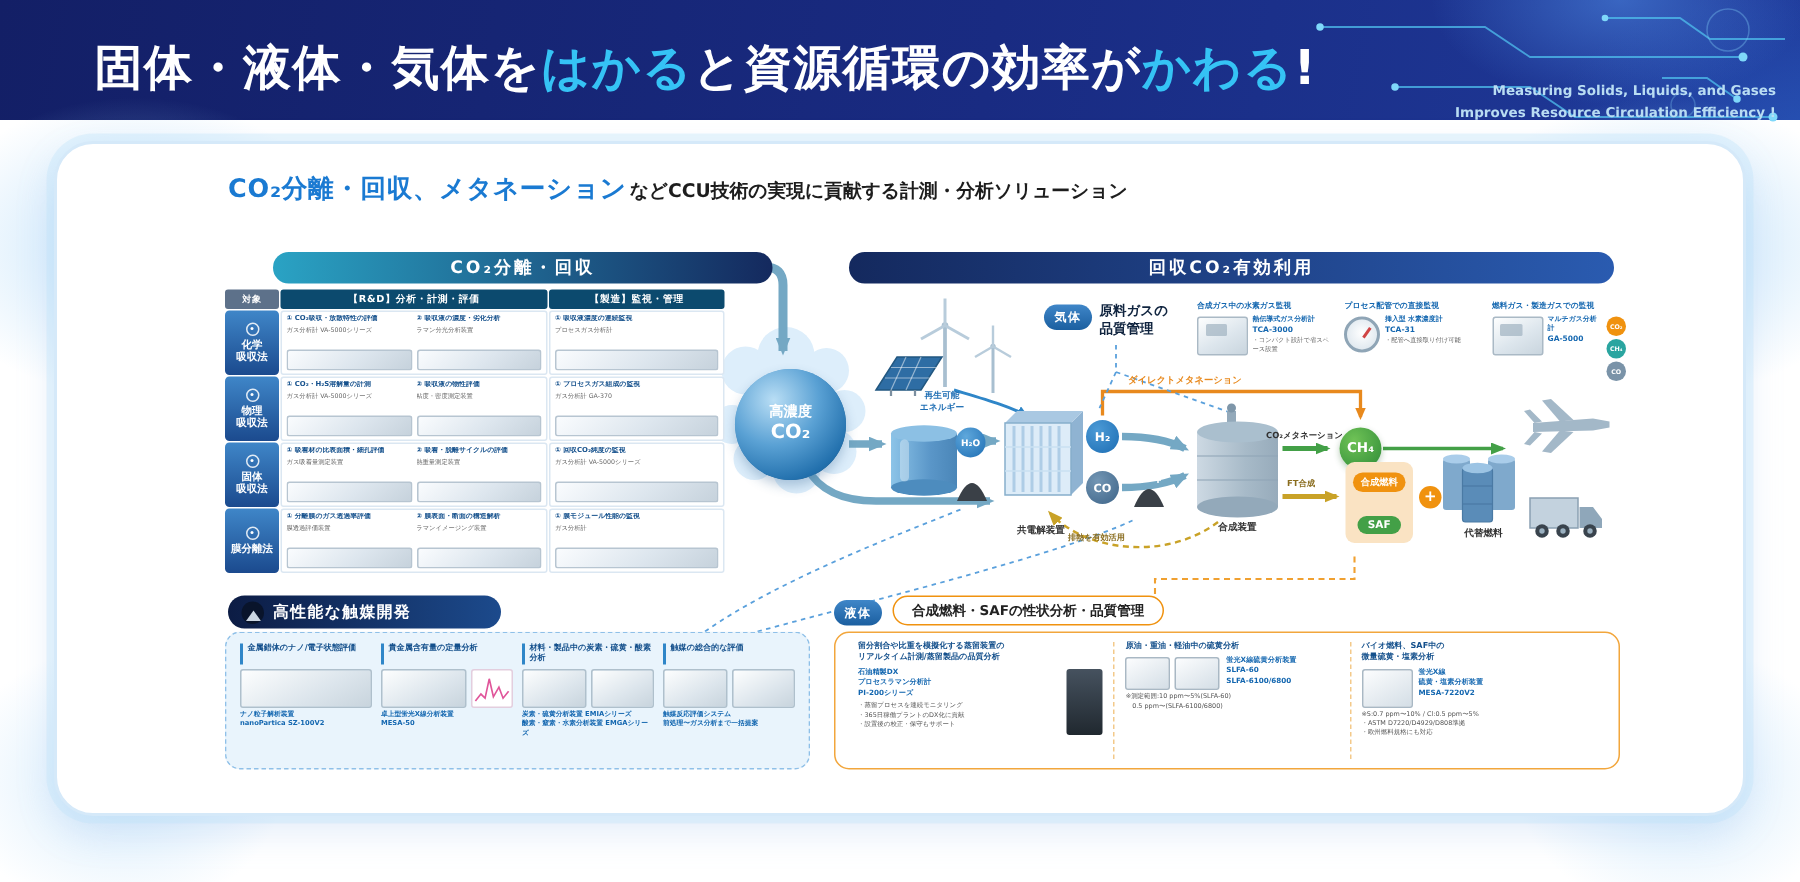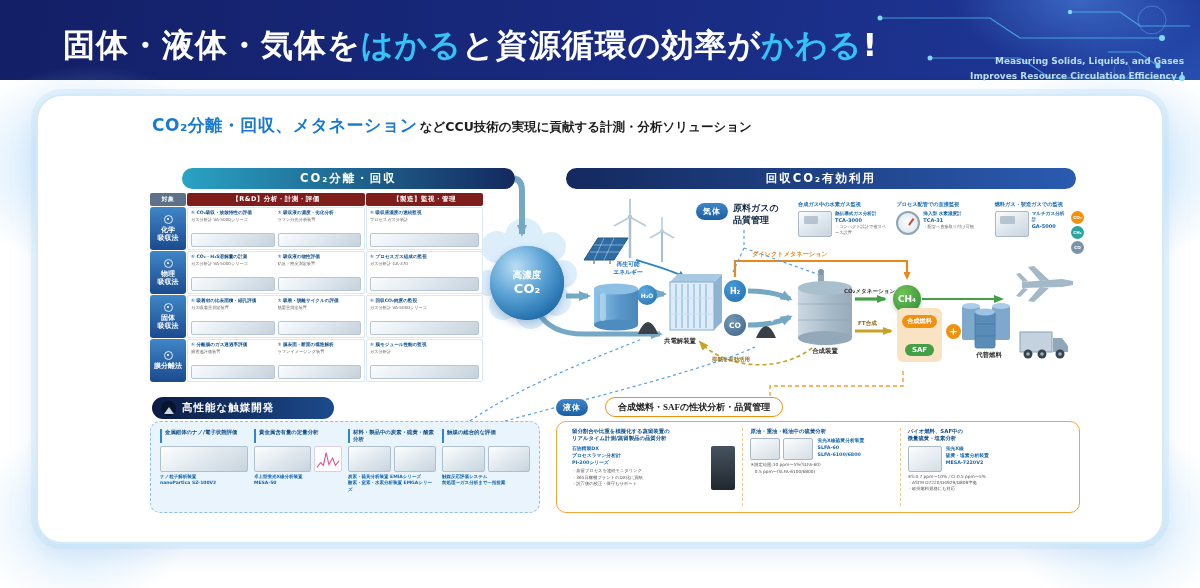--- a/index.html
+++ b/index.html
@@ -43,21 +43,21 @@
 
   
   .pill { position:absolute; height:21px; border-radius:11px; color:#fff; font-weight:700;
     font-size:11.5px; display:flex; align-items:center; justify-content:center; letter-spacing:2px; z-index:2; }
   .pill-capture { left:150px; top:168px; width:333px; background:linear-gradient(90deg,#2aa3c4,#14295e);margin-left:32px; }
   .pill-util { left:566px; top:168px; width:510px; background:linear-gradient(90deg,#14295e,#2a5bb0); }
 
   
   .cap-table { position:absolute; left:150px; top:193px; width:333px; z-index:2; }
   .cap-head { display:grid; grid-template-columns:36px 178px 117px; gap:1px; }
-  .cap-hcell { background:#7f1d1d; color:#fff; font-size:6.5px; font-weight:700; height:13px;
+  .cap-hcell { background:#0c4a6e; color:#fff; font-size:6.5px; font-weight:700; height:13px;
     display:flex; align-items:center; justify-content:center; border-radius:2px; letter-spacing:.5px; }
   .cap-hcell.target { background:#5d718a; font-size:6px; }
   .cap-row { display:grid; grid-template-columns:36px 178px 117px; gap:1px; margin-top:1px; height:43px; }
   .cap-label { background:linear-gradient(180deg,#3f86c8,#1b4a8e); border-radius:3px; color:#fff;
     font-size:7px; font-weight:700; display:flex; flex-direction:column; align-items:center;
     justify-content:center; text-align:center; line-height:1.2; gap:2px; padding:2px; }
   .mol-icon { width:9px; height:9px; border:1px solid rgba(255,255,255,.85); border-radius:50%; position:relative; }
   .mol-icon::after { content:""; position:absolute; left:2.5px; top:2.5px; width:2px; height:2px;
     background:#fff; border-radius:50%; }
   .cap-cell { background:#fff; border:1px solid #dbe7f2; border-radius:2px; display:flex; gap:3px; padding:2px 3px; }
@@ -81,21 +81,21 @@
     background:radial-gradient(circle at 35% 30%,#5fa8dc,#1d6db3); }
   .n-h2 { left:724px; top:280px; width:22px; height:22px; font-size:8px;
     background:radial-gradient(circle at 35% 30%,#4b9ad6,#1d6db3); }
   .n-co { left:724px; top:314px; width:22px; height:22px; font-size:7.5px;
     background:radial-gradient(circle at 35% 30%,#7396b4,#3d6488); }
   .n-ch4 { left:893px; top:285px; width:28px; height:28px; font-size:9px;
     background:radial-gradient(circle at 35% 30%,#6fc256,#2e8b37); box-shadow:0 2px 4px rgba(30,90,30,.3); }
 
   .flab { position:absolute; font-weight:700; z-index:2; line-height:1.3; }
   .lb-renewable { left:598px; top:261px; width:60px; font-size:5.8px; color:#1d6db3; text-align:center; }
-  .lb-electro { left:664px; top:337px; width:60px; font-size:6.4px; color:#333; }
+  .lb-electro { left:664px; top:349px; width:60px; font-size:6.4px; color:#333; text-align:center; }
   .lb-reactor { left:797px; top:347px; width:56px; font-size:6.4px; color:#333; text-align:center; }
   .lb-direct { left:752px; top:250px; font-size:6.2px; color:#e8891d; }
   .lb-co2meta { left:844px; top:288px; font-size:5.6px; color:#333; }
   .lb-ft { left:858px; top:320px; font-size:5.6px; color:#8a6d1f; }
   .lb-waste { left:712px; top:356px; font-size:5.4px; color:#8a6d1f; }
   .lb-altfuel { left:960px; top:351px; width:58px; font-size:6.4px; color:#333; text-align:center; }
 
   .synfuel { position:absolute; left:897px; top:308px; width:45px; height:54px; background:#fae3c3;
     border-radius:6px; display:flex; flex-direction:column; align-items:center; justify-content:center;
     gap:4px; z-index:2; }
@@ -145,21 +145,21 @@
   .cat-col { flex:1; min-width:0; display:flex; flex-direction:column; }
   .cat-h { font-size:5.4px; font-weight:700; color:#14508c; border-left:2px solid #2f86c8;
     padding-left:3px; line-height:1.3; min-height:14px; }
   .cat-img { height:26px; border-radius:2px; background:linear-gradient(150deg,#fdfefe,#dce5ec 60%,#c8d4dd);
     border:1px solid #afc0cc; margin:3px 0 2px; }
   .imgs2 { display:flex; gap:3px; margin:3px 0 2px; }
   .imgs2 .cat-img { flex:1; margin:0; }
   .cat-cap { font-size:4.5px; color:#1467b0; font-weight:700; line-height:1.4; }
 
   
-  .lq-head { position:absolute; left:556px; top:397px; display:flex; align-items:center; gap:17px; z-index:2;font-family:Liberation Serif, serif; }
+  .lq-head { position:absolute; left:556px; top:397px; display:flex; align-items:flex-end; gap:7px; z-index:2; }
   .lq-pill { background:#fff; border:1.5px solid #f0920f; border-radius:11px; height:20px;
     display:flex; align-items:center; padding:0 12px; font-size:9px; font-weight:700; color:#222; }
   .lq-body { position:absolute; left:556px; top:421px; width:524px; height:92px; background:#fff;
     border:1.5px solid #f2a63c; border-radius:10px; display:flex; padding:6px 8px; z-index:2; }
   .lq-col { min-width:0; padding:0 7px; display:flex; flex-direction:column; }
   .lq-col + .lq-col { border-left:1px dashed #f3c98a; }
   .lq-c1 { flex:1.15; } .lq-c2 { flex:1; } .lq-c3 { flex:1.1; }
   .lq-h { font-size:5.4px; font-weight:700; color:#14508c; line-height:1.35; }
   .lq-row { display:flex; gap:4px; margin-top:3px; align-items:flex-start; }
   .lq-names { font-size:4.8px; font-weight:700; color:#1467b0; line-height:1.45; }

